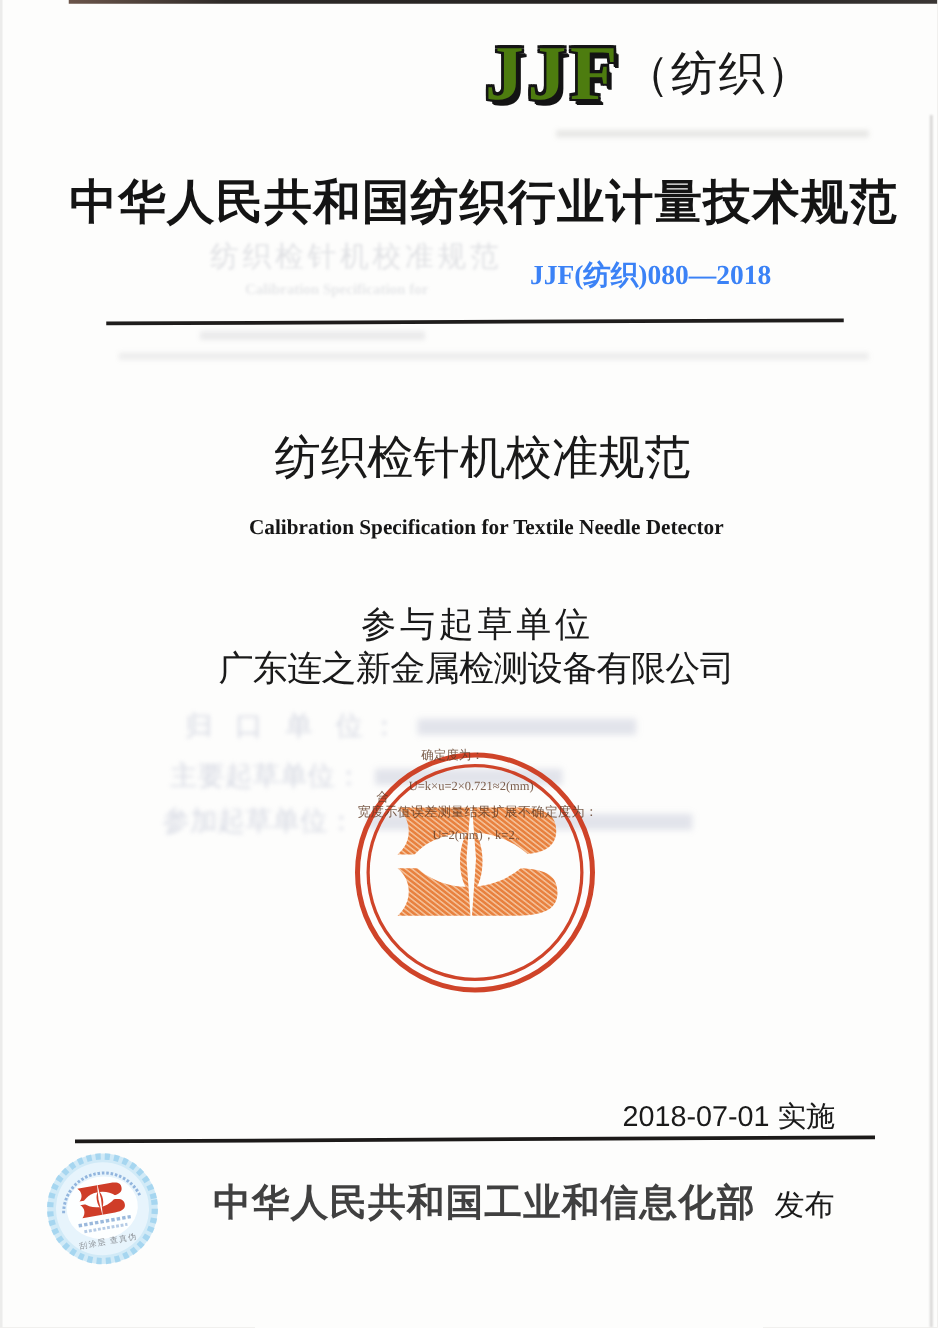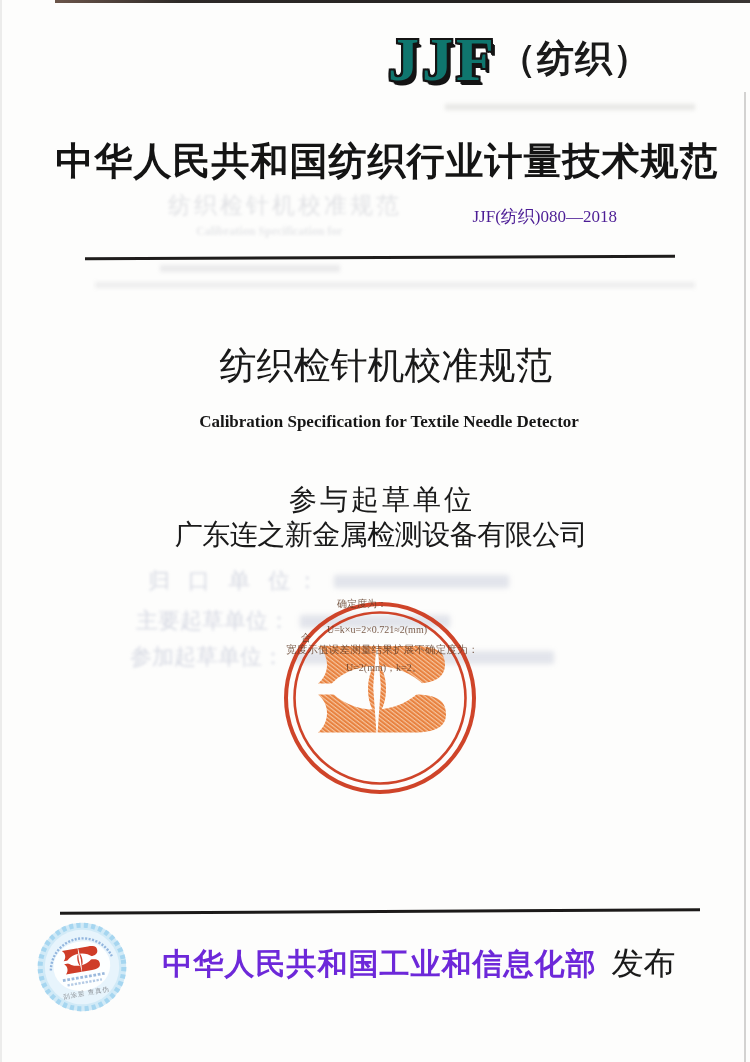--- a/index.html
+++ b/index.html
@@ -9,29 +9,29 @@
 
   
   .top-edge{top:0;left:55px;width:695px;height:3px;
     background:linear-gradient(to right,#6b554a,#2e2a28 18%,#232120 70%,#3a3634);}
   .left-edge{top:0;left:0;width:2px;height:1062px;background:rgba(90,90,90,0.10);}
   .right-shadow{top:92px;left:744px;width:2px;height:970px;background:rgba(125,122,118,0.32);filter:blur(0.7px);}
 
   
   .brand{top:28px;left:388px;display:flex;align-items:center;}
   .jjf{font-family:"Liberation Serif","DejaVu Serif",serif;font-weight:700;font-size:62px;line-height:1;
-    color:#0f766e;letter-spacing:3px;
+    color:#4d7c0f;letter-spacing:3px;
     text-shadow:-2px -2px 0 #141414,2px -2px 0 #141414,-2px 2px 0 #141414,2px 2px 0 #141414,
       -2px 0 0 #141414,2px 0 0 #141414,0 -2px 0 #141414,0 2px 0 #141414,3px 4px 0 #141414,4px 5px 0 #141414;}
-  .brand-suffix{font-size:37px;font-weight:700;margin-left:2px;margin-top:0;letter-spacing:1px;}
+  .brand-suffix{font-size:37px;font-weight:400;margin-left:2px;margin-top:0;letter-spacing:1px;}
 
   .series-title{top:136px;left:0;width:750px;text-align:center;transform:translateX(12px);
     font-family:"Liberation Serif","DejaVu Serif",serif;font-weight:700;font-size:38px;letter-spacing:1px;color:#141414;}
   .doc-number{top:205px;right:133px;font-family:"Liberation Serif","DejaVu Serif",serif;
-    font-weight:400;font-size:17px;color:#4c1d95;}
+    font-weight:700;font-size:22px;color:#3b82f6;}
   .rule1{top:256px;left:85px;width:590px;height:3px;background:#1f1d1c;transform:rotate(-0.25deg);}
 
   
   .ghost{color:rgba(132,138,155,0.24);filter:blur(1.4px);white-space:nowrap;}
   .ghost-title-cn{top:190px;left:168px;font-size:23px;letter-spacing:3px;}
   .ghost-title-en{top:224px;left:196px;font-size:12px;font-family:"Liberation Serif",serif;font-weight:700;color:rgba(140,144,158,0.20);}
   .ghost-underline{top:104px;left:445px;width:250px;height:6px;background:rgba(120,116,112,0.16);filter:blur(2px);}
   .smudge1{top:265px;left:160px;width:180px;height:7px;background:rgba(112,112,122,0.13);filter:blur(2px);}
   .smudge2{top:282px;left:95px;width:600px;height:6px;background:rgba(112,112,122,0.11);filter:blur(2.2px);}
   .ghost-org{font-size:22px;color:rgba(122,132,170,0.30);filter:blur(1.6px);display:flex;align-items:center;gap:10px;}
@@ -59,22 +59,22 @@
   .bleed-3{top:631px;left:301px;font-size:10px;}
   .bleed-4{top:643px;left:286px;font-size:10.5px;letter-spacing:0.2px;font-family:Liberation Mono, monospace;}
   .bleed-5{top:661px;left:346px;font-size:10px;}
 
   
   .issue-date{top:878px;left:114px;font-size:23px;font-weight:500;}
   .impl-date{top:878px;right:82px;font-size:23px;font-weight:500;}
   .rule2{top:910px;left:60px;width:640px;height:2.5px;background:#1c1a19;transform:rotate(-0.3deg);}
   .publisher-row{top:942px;left:calc(50% + 44px);transform:translateX(-50%);
     display:flex;align-items:baseline;gap:15px;white-space:nowrap;}
-  .publisher{font-family:"Liberation Serif","DejaVu Serif",serif;font-weight:700;font-size:30px;letter-spacing:1px;color:#6d28d9;}
-  .publish-suffix{font-size:32px;font-weight:500;}
+  .publisher{font-family:"Liberation Serif","DejaVu Serif",serif;font-weight:700;font-size:30px;letter-spacing:1px;color:#404040;}
+  .publish-suffix{font-size:24px;font-weight:500;}
 
   .sticker{top:921px;left:36px;width:92px;height:92px;}
 </style>
 </head>
 <body>
 
 <div class="page">
 
   <div class="abs top-edge"></div>
   <div class="abs left-edge"></div>
@@ -129,20 +129,21 @@
       <path d="M-3,-52 L0.8,-2 L-3,52 L-6.8,-2 Z" fill="#fdfdfc"></path>
     </g>
   </svg>
 
   <div class="abs bleed bleed-1">确定度为：</div>
   <div class="abs bleed bleed-2">U=k×u=2×0.721≈2(mm)</div>
   <div class="abs bleed bleed-3">合</div>
   <div class="abs bleed bleed-4">宽度示值误差测量结果扩展不确定度为：</div>
   <div class="abs bleed bleed-5">U=2(mm)，k=2。</div>
 
+  <div class="abs impl-date">2018-07-01 实施</div>
   <div class="abs rule2"></div>
   <div class="abs publisher-row">
     <span class="publisher">中华人民共和国工业和信息化部</span>
     <span class="publish-suffix">发布</span>
   </div>
 
   <svg class="abs sticker" viewBox="0 0 100 100" aria-hidden="true">
     <g transform="rotate(-10 50 50)">
       <circle cx="50" cy="50" r="48" fill="#cde8f6" opacity="0.92"></circle>
       <circle cx="50" cy="50" r="45.5" fill="none" stroke="#9fd2ee" stroke-width="5.5" stroke-dasharray="4.5 3.5" opacity="0.85"></circle>

